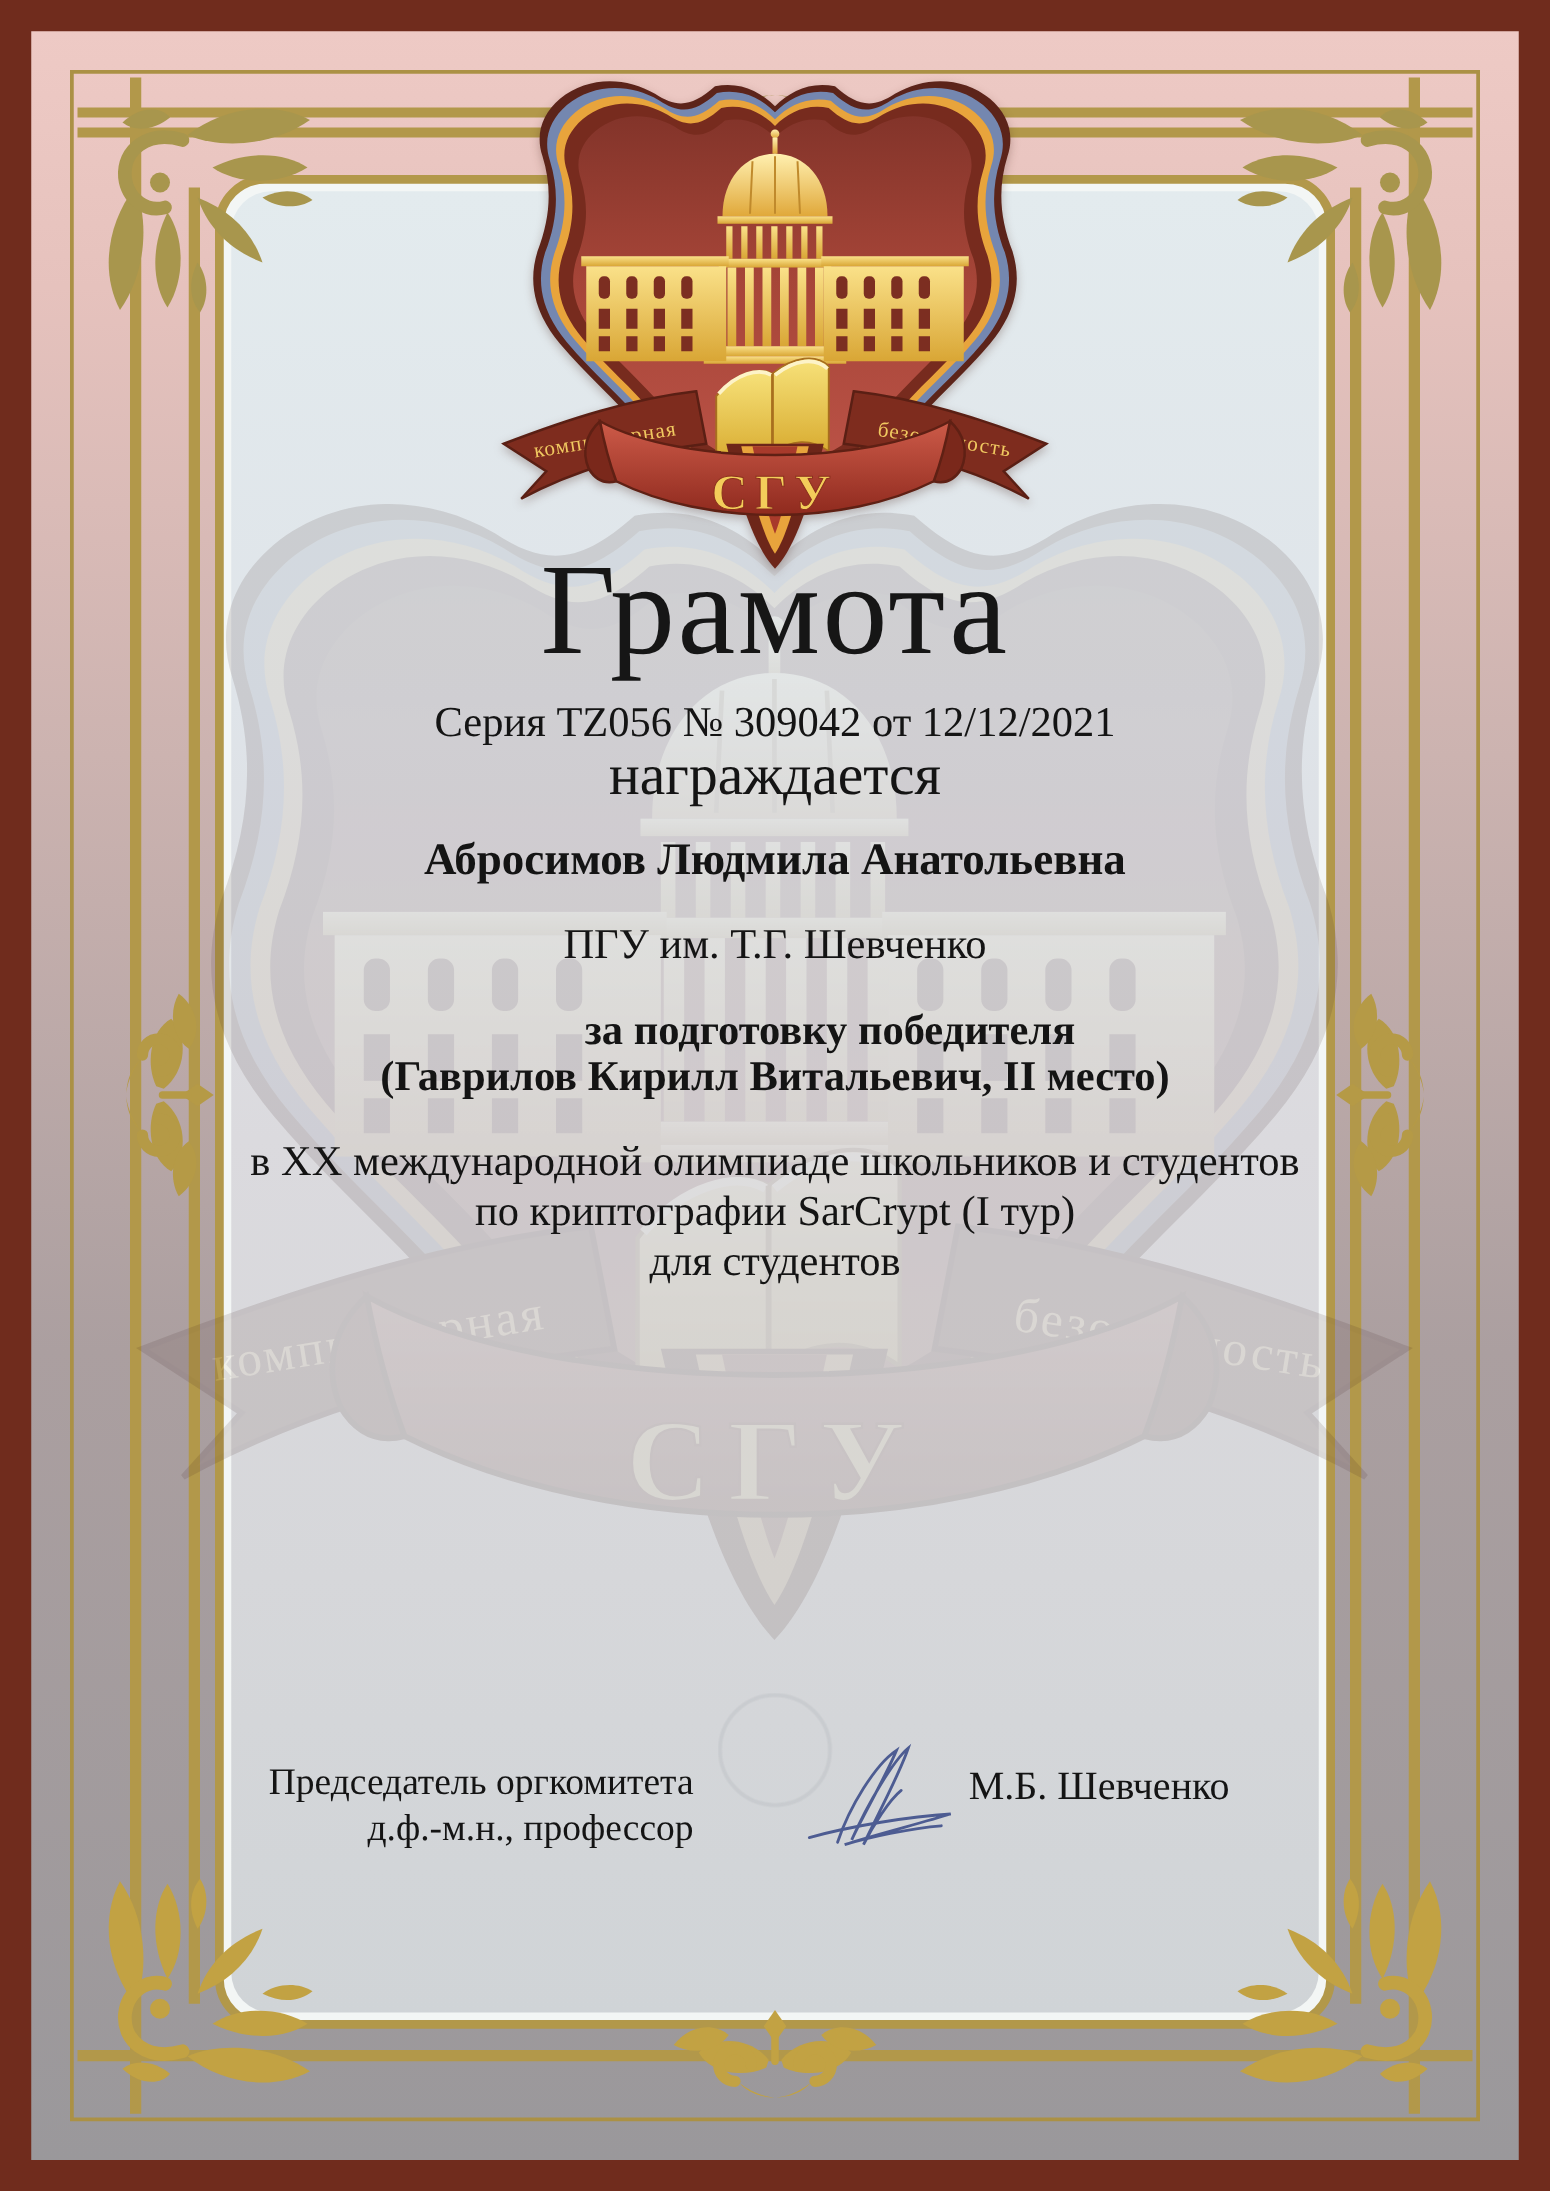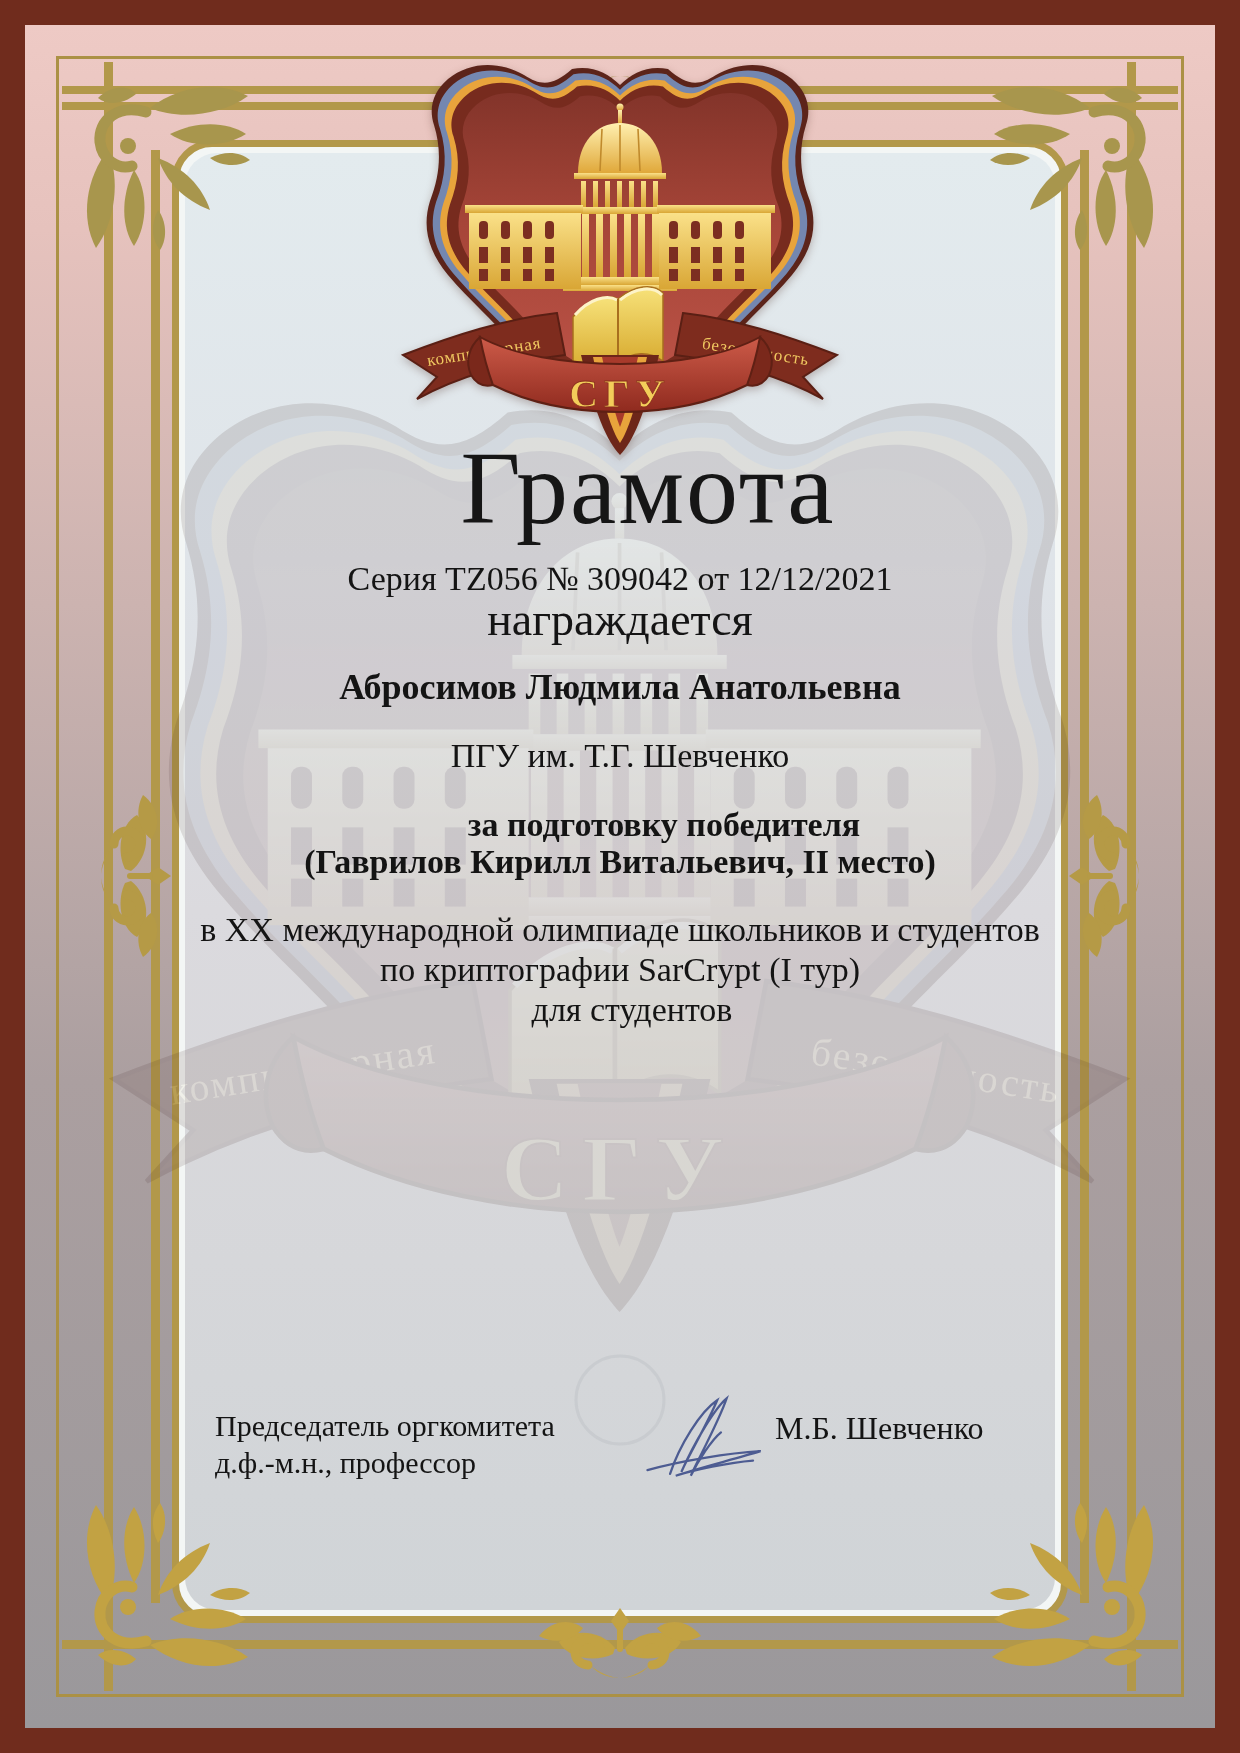--- a/index.html
+++ b/index.html
@@ -43,31 +43,31 @@
   .mid.right{left:1020px;top:838px;transform:rotate(-90deg);}
   .mid.top{left:535px;top:72px;transform:rotate(180deg);color:#a8964d;}
   .mid.bottom{left:535px;top:1606px;color:#c2a243;}
   
   .watermark{position:absolute;left:0;top:0;width:1240px;height:1753px;z-index:5;pointer-events:none;}
   
   .emblem{position:absolute;left:385px;top:55px;width:470px;height:410px;z-index:8;
           filter:drop-shadow(0 3px 4px rgba(60,20,10,0.28));}
   
   .line{position:absolute;left:186px;width:868px;text-align:center;z-index:6;white-space:nowrap;}
-  .title{top:428px;font-size:104px;letter-spacing:2px;color:#161616;padding-left:28px;}
+  .title{top:428px;font-size:104px;letter-spacing:2px;color:#161616;}
   .series{top:560px;font-size:34px;}
   .awarded{top:593px;font-size:46px;}
   .name{top:666px;font-size:36px;font-weight:bold;}
   .institution{top:737px;font-size:34px;}
   .reason{top:806px;font-size:34px;font-weight:bold;padding-left:44px;}
   .detail{top:843px;font-size:34px;font-weight:bold;}
   .event1{top:911px;font-size:34px;}
   .event2{top:951px;font-size:34px;}
-  .event3{top:991px;font-size:34px;padding-left:12px;}
-  .sig-label{position:absolute;left:215px;top:1408px;font-size:30px;line-height:1.22;z-index:6;}
+  .event3{top:991px;font-size:34px;}
+  .sig-label{position:absolute;left:215px;top:1408px;font-size:30px;line-height:1.22;z-index:6;text-align:right;}
   .sig-name{position:absolute;left:775px;top:1410px;font-size:32px;z-index:6;}
   .sig-image{position:absolute;left:638px;top:1388px;width:132px;height:100px;z-index:6;}
   .defs-holder{position:absolute;width:0;height:0;overflow:hidden;}
 </style>
 </head>
 <body>
 
 <div class="certificate">
 
   <svg class="defs-holder" aria-hidden="true">

